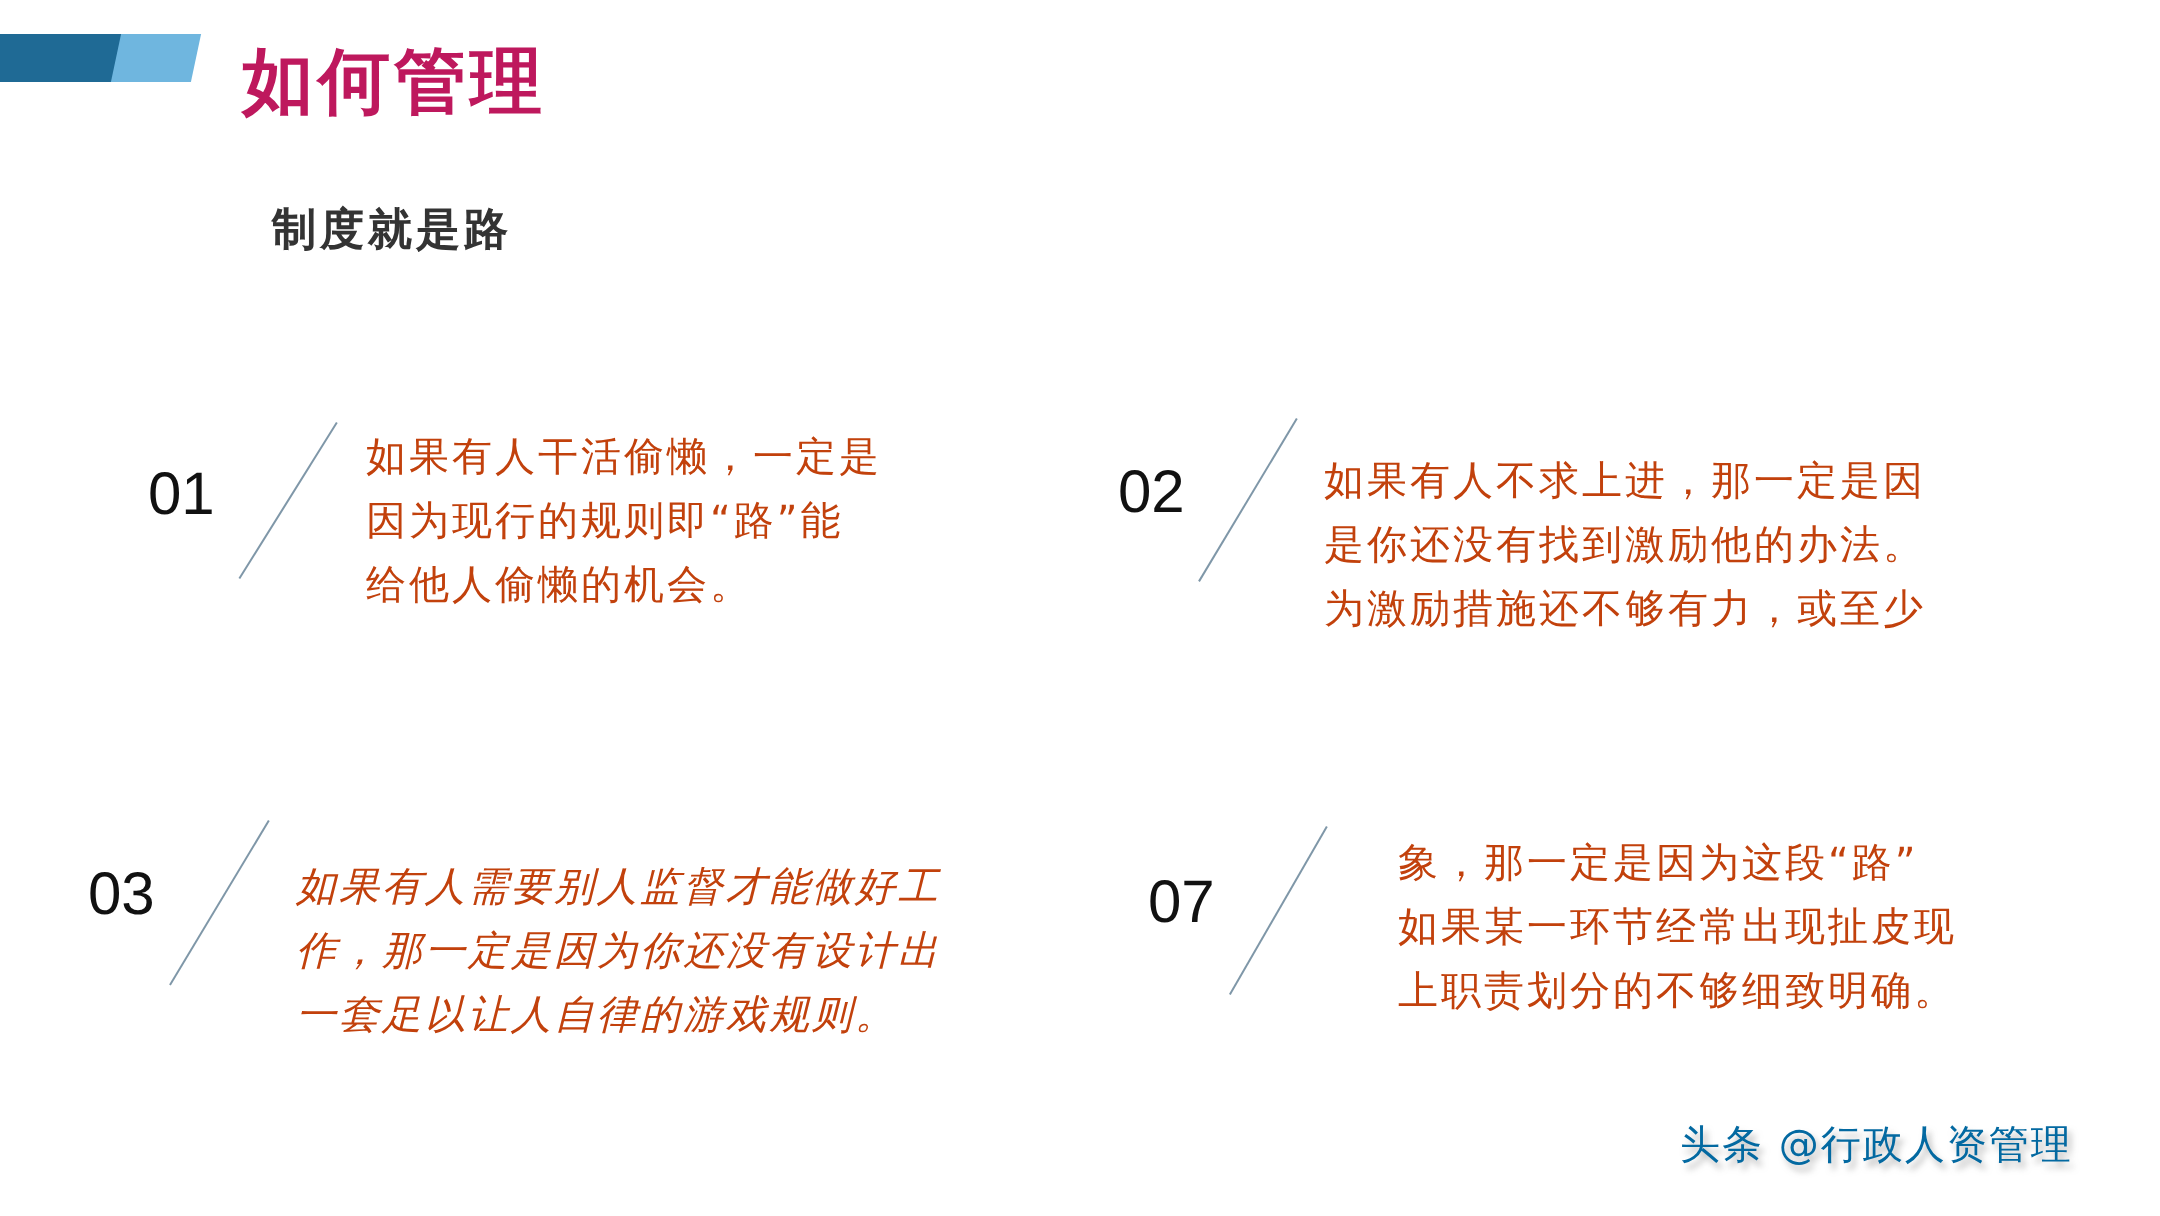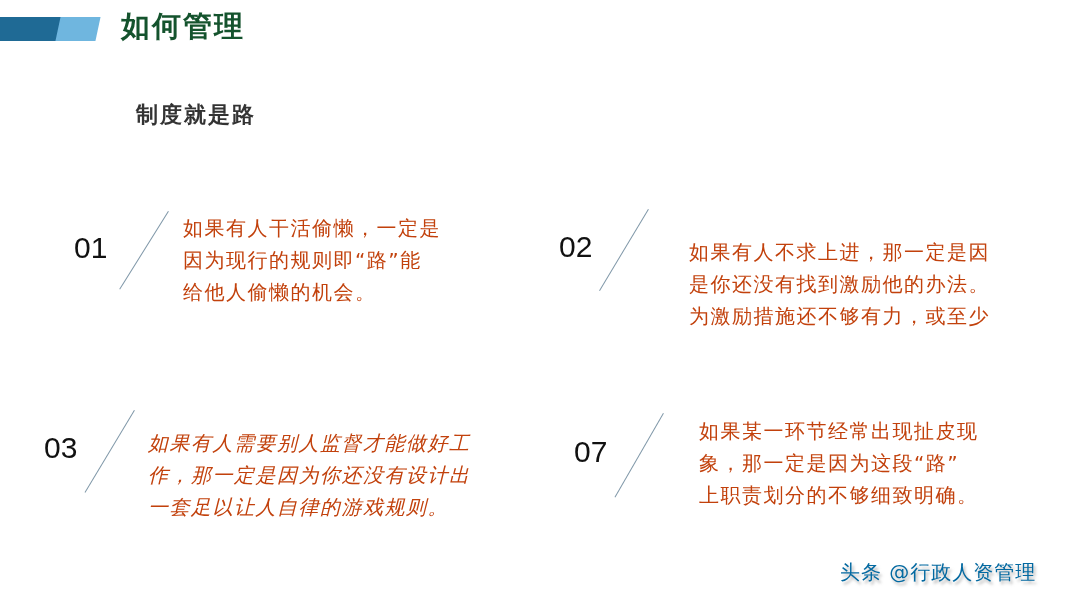--- a/index.html
+++ b/index.html
@@ -12,22 +12,22 @@
     .bar { position: absolute; top: 17px; height: 24px; }
     .bar-dark {
       left: -6px; width: 70px; background: #1f6a95;
       transform: skewX(-12deg);
     }
     .bar-light {
       left: 58px; width: 40px; background: #6fb6df;
       transform: skewX(-12deg);
     }
     .title {
-      position: absolute; left: 121px; top: 4px;
-      font-size: 29px; font-weight: bold; color: #14532d; letter-spacing: 2px;
+      position: absolute; left: 121px; top: 20px;
+      font-size: 36px; font-weight: bold; color: #be185d; letter-spacing: 2px;
       line-height: 44px;
     }
     .subtitle {
       position: absolute; left: 136px; top: 99px;
       font-size: 22px; font-weight: bold; color: #333; letter-spacing: 2px;
       line-height: 32px;
       font-family: Liberation Serif, serif;
     }
     .item { position: absolute; }
     .num {
@@ -66,40 +66,40 @@
   <div class="text" style="left:183px; top:212px;">
     <div>如果有人干活偷懒，一定是</div>
     <div>因为现行的规则即“路”能</div>
     <div>给他人偷懒的机会。</div>
   </div>
 </div>
 
 <div class="item">
   <div class="num" style="left:559px; top:229px;">02</div>
   <div class="slash" style="left:648px; top:209px; height:95px; transform: rotate(31deg);"></div>
-  <div class="text" style="left:662px; top:236px;margin-left:27px;">
+  <div class="text" style="left:662px; top:224px;">
     <div>如果有人不求上进，那一定是因</div>
     <div>是你还没有找到激励他的办法。</div>
     <div>为激励措施还不够有力，或至少</div>
   </div>
 </div>
 
 <div class="item">
   <div class="num" style="left:44px; top:430px;">03</div>
   <div class="slash" style="left:134px; top:410px; height:96px; transform: rotate(31deg);"></div>
   <div class="text" style="left:148px; top:427px;font-style:italic;">
     <div>如果有人需要别人监督才能做好工</div>
     <div>作，那一定是因为你还没有设计出</div>
     <div>一套足以让人自律的游戏规则。</div>
   </div>
 </div>
 
 <div class="item">
   <div class="num" style="left:574px; top:434px;">07</div>
   <div class="slash" style="left:663px; top:413px; height:97px; transform: rotate(30deg);"></div>
   <div class="text" style="left:699px; top:415px;">
+    <div>象，那一定是因为这段“路”</div>
     <div>如果某一环节经常出现扯皮现</div>
-    <div>象，那一定是因为这段“路”</div>
     <div>上职责划分的不够细致明确。</div>
   </div>
 </div>
 
 <div class="watermark">头条 @行政人资管理</div>
 
 </body></html>

